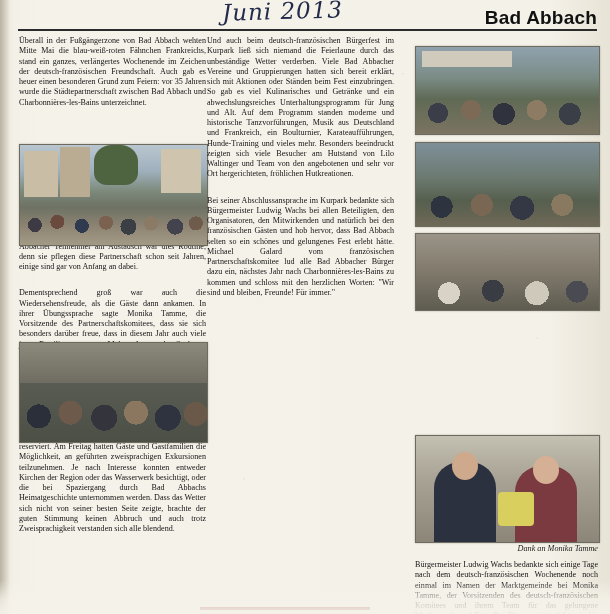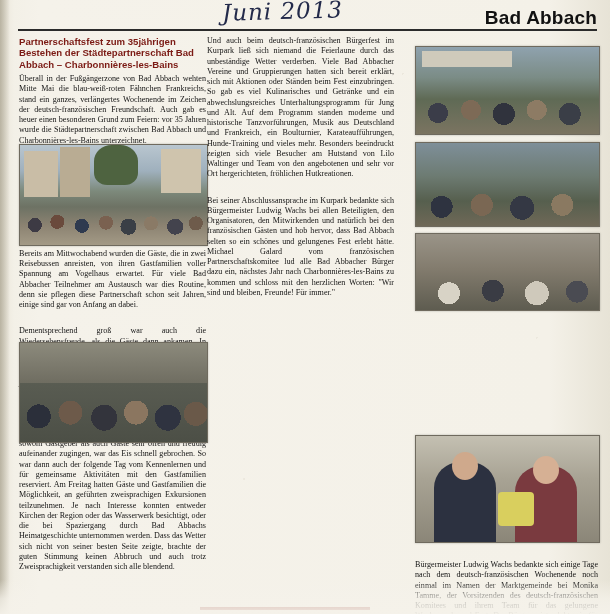--- a/index.html
+++ b/index.html
@@ -236,21 +236,20 @@
 
   <div class="header">
     <div class="handwritten-date">Juni 2013</div>
     <div class="masthead">Bad Abbach</div>
   </div>
   <div class="rule-top"></div>
 
   <div class="cols">
 
     <div class="col col-left">
-      <h1 class="headline">Partnerschaftsfest zum 35jährigen Bestehen der Städtepartnerschaft Bad Abbach – Charbonnières-les-Bains</h1>
       <p class="para">Überall in der Fußgängerzone von Bad Abbach wehten Mitte Mai die blau-weiß-roten Fähnchen Frankreichs, stand ein ganzes, verlängertes Wochenende im Zeichen der deutsch-französischen Freundschaft. Auch gab es heuer einen besonderen Grund zum Feiern: vor 35 Jahren wurde die Städtepartnerschaft zwischen Bad Abbach und Charbonnières-les-Bains unterzeichnet.</p>
 
       <div class="photo" id="photo-street">
         <div class="b1"></div>
           <div class="b2"></div>
           <div class="b3"></div>
         <div class="tree"></div>
           <div class="crowd"></div>
       </div>
       <div style="height:103px"></div>
@@ -280,20 +279,21 @@
       <div class="photo" id="photo-hall">
         <div class="figs"></div>
       </div>
       <div class="photo" id="photo-gift">
         <div class="man"></div>
           <div class="manhead"></div>
         <div class="woman"></div>
           <div class="womanhead"></div>
         <div class="gift"></div>
       </div>
+      <div class="caption">Dank an Monika Tamme</div>
       <div style="height:524px"></div>
       <p class="para">Bürgermeister Ludwig Wachs bedankte sich einige Tage nach dem deutsch-französischen Wochenende noch einmal im Namen der Marktgemeinde bei Monika Tamme, der Vorsitzenden des deutsch-französischen Komitees und ihrem Team für das gelungene Wochenende und Fest. Der Bürgermeister lobte sie für ihr außerordentliches Engagement für die deutsch- französische Freundschaft in Bad Abbach und hob besonders hervor, dass wie sie es verstehe, andere Mitbürger für diese Freundschaft zu begeistern. Einen Dank richtete er auch an die Bad Abbacher Bürger, die beim Fest mitgestaltet hatten und betonte, dass dies vieles in kulturellen und sportlichen Bereichen im Ort, nicht möglich wäre ohne die Menschen, die sich ehrenamtlich einsetzten.    (gd)</p>
     </div>
 
   </div>
 
   <div class="rule-bottom"></div>
   <div class="fade-bottom"></div>
 </div>
 

